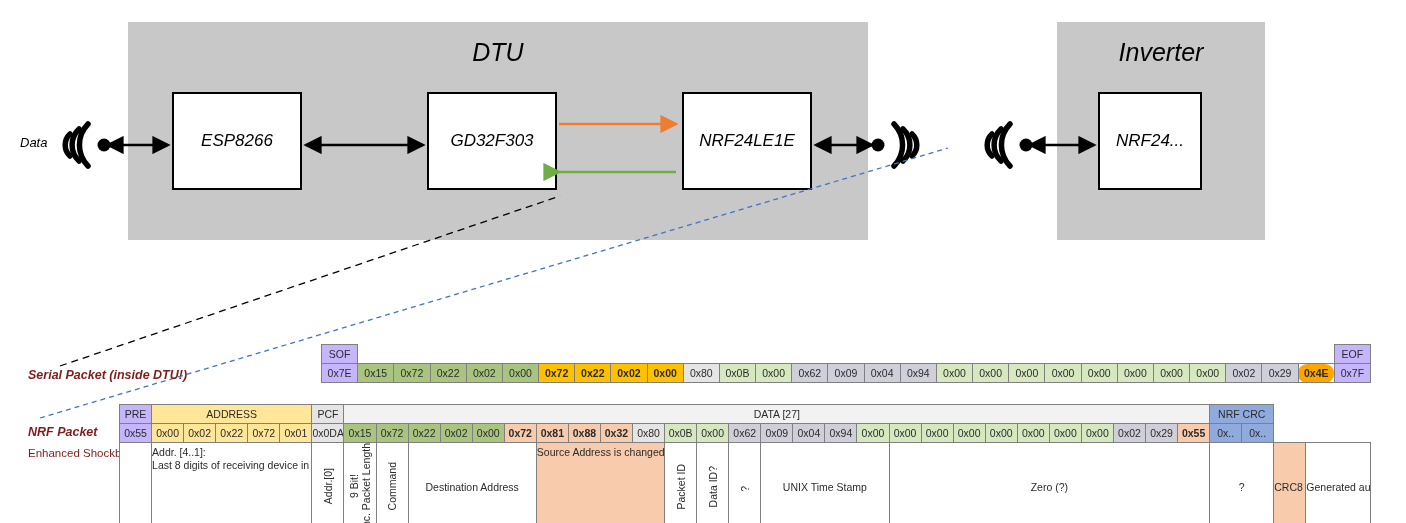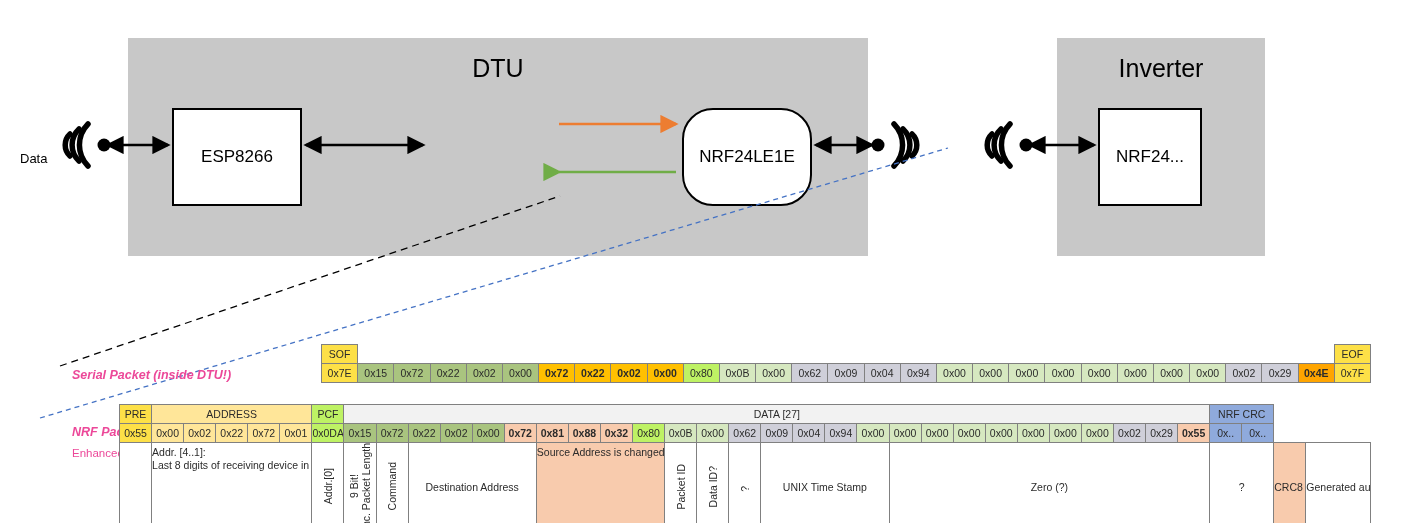--- a/index.html
+++ b/index.html
@@ -1,49 +1,49 @@
 <!DOCTYPE html>
 <html><head>
 <meta charset="utf-8">
 <style>
   html,body{margin:0;padding:0;background:#ffffff;}
   body{width:1406px;height:523px;position:relative;overflow:hidden;
        font-family:"Liberation Sans","DejaVu Sans",sans-serif;color:#000;}
 
   
-  #block-diagram{position:absolute;left:0;top:16px;width:1406px;height:270px;}
+  #block-diagram{position:absolute;left:0;top:0;width:1406px;height:270px;font-style:italic;}
   .enclosure{position:absolute;background:#c8c8c8;}
   .enclosure-title{position:absolute;width:100%;top:16px;text-align:center;
       font-size:25px;color:#000;}
   .chip{position:absolute;background:#ffffff;border:2.5px solid #000;
       display:flex;align-items:center;justify-content:center;
       font-size:17px;color:#000;box-sizing:border-box;}
   .wifi-label{position:absolute;font-size:13px;color:#000;}
 
   svg.overlay{position:absolute;left:0;top:0;width:1406px;height:523px;
       pointer-events:none;overflow:visible;}
 
   
   #packets{position:absolute;left:0;top:340px;width:1406px;height:183px;}
-  .rowlabel{position:absolute;font-size:11.5px;color:#ec4899;white-space:nowrap;margin-left:44px;}
+  .rowlabel{position:absolute;font-size:11.5px;color:#7f1d1d;white-space:nowrap;}
   .rowlabel.em{font-style:italic;font-weight:bold;font-size:12.5px;}
 
   table.pk{position:absolute;border-collapse:collapse;table-layout:fixed;}
   table.pk td{border:1px solid #808080;font-size:10.5px;color:#2b2b2b;
       text-align:center;vertical-align:middle;padding:0;height:19px;
       overflow:hidden;white-space:nowrap;box-sizing:border-box;}
 
   
-  .c-gray    {background:#fde047;}
+  .c-gray    {background:#c4b5fd;}
   .c-green   {background:#a9c47f;}
   .c-lgreen  {background:#d6e8c0;}
   .c-gold    {background:#ffc000;font-weight:bold;color:#000;}
   .c-orange  {background:#ffa500;font-weight:bold;color:#000;}
   .c-salmon  {background:#f8cbad;font-weight:bold;color:#000;}
-  .c-blue    {background:#bef264;}
+  .c-blue    {background:#e5e5e5;}
   .c-dblue   {background:#8faadc;}
   .c-yellow  {background:#ffe699;}
   .c-lav     {background:#cfcfd9;}
   .c-none    {background:transparent;border:none !important;}
   .c-hdrblank{background:#f2f2f2;}
 
   td.hdr{font-size:11px;color:#000;height:17px;}
   td.note{height:63px;background:#ffffff;font-size:11px;color:#1a1a1a;
       white-space:normal;line-height:1.25;padding:1px 3px;}
   td.note.left{text-align:left;vertical-align:top;padding-top:3px;}
@@ -62,21 +62,22 @@
 
   <div class="enclosure" style="left:128px;top:22px;width:740px;height:218px;">
     <div class="enclosure-title">DTU</div>
   </div>
 
   <div class="enclosure" style="left:1057px;top:22px;width:208px;height:218px;">
     <div class="enclosure-title">Inverter</div>
   </div>
 
   <div class="chip" style="left:172px;top:92px;width:130px;height:98px;">ESP8266</div>
-  <div class="chip" style="left:682px;top:92px;width:130px;height:98px;border-radius:31px;">NRF24LE1E</div>
+  <div class="chip" style="left:427px;top:92px;width:130px;height:98px;">GD32F303</div>
+  <div class="chip" style="left:682px;top:92px;width:130px;height:98px;">NRF24LE1E</div>
   <div class="chip" style="left:1098px;top:92px;width:104px;height:98px;">NRF24...</div>
 
   <div class="wifi-label" style="left:20px;top:135px;">Data</div>
 </div>
 
 <svg class="overlay" viewBox="0 0 1406 523">
   <defs>
     <marker id="ah-blk" markerWidth="7" markerHeight="7" refX="6" refY="3.5" orient="auto">
         <path d="M0,0 L7,3.5 L0,7 Z" fill="#000"></path>
       </marker>
@@ -161,21 +162,21 @@
           <td class="c-lgreen" style="width: 3.44828%;">0x00</td>
           <td class="c-lgreen" style="width: 3.44828%;">0x00</td>
           <td class="c-lgreen" style="width: 3.44828%;">0x00</td>
           <td class="c-lgreen" style="width: 3.44828%;">0x00</td>
           <td class="c-lgreen" style="width: 3.44828%;">0x00</td>
           <td class="c-lgreen" style="width: 3.44828%;">0x00</td>
           <td class="c-lgreen" style="width: 3.44828%;">0x00</td>
           <td class="c-lgreen" style="width: 3.44828%;">0x00</td>
           <td class="c-lav" style="width: 3.44828%;">0x02</td>
           <td class="c-lav" style="width: 3.44828%;">0x29</td>
-          <td class="c-orange" style="width: 3.44828%;">0x4E</td>
+          <td class="c-orange" style="width: 3.44828%; border-radius: 9px;">0x4E</td>
           <td class="c-gray" style="width: 3.44828%;">0x7F</td>
         </tr>
     </tbody>
   </table>
 
   <table class="pk" id="tbl-nrf" style="left:119px;top:64px;width:1252px;">
     <tbody>
       <tr id="nrf-hdr">
           <td class="hdr c-gray">PRE</td>
           <td class="hdr c-yellow" colspan="5">ADDRESS</td>

